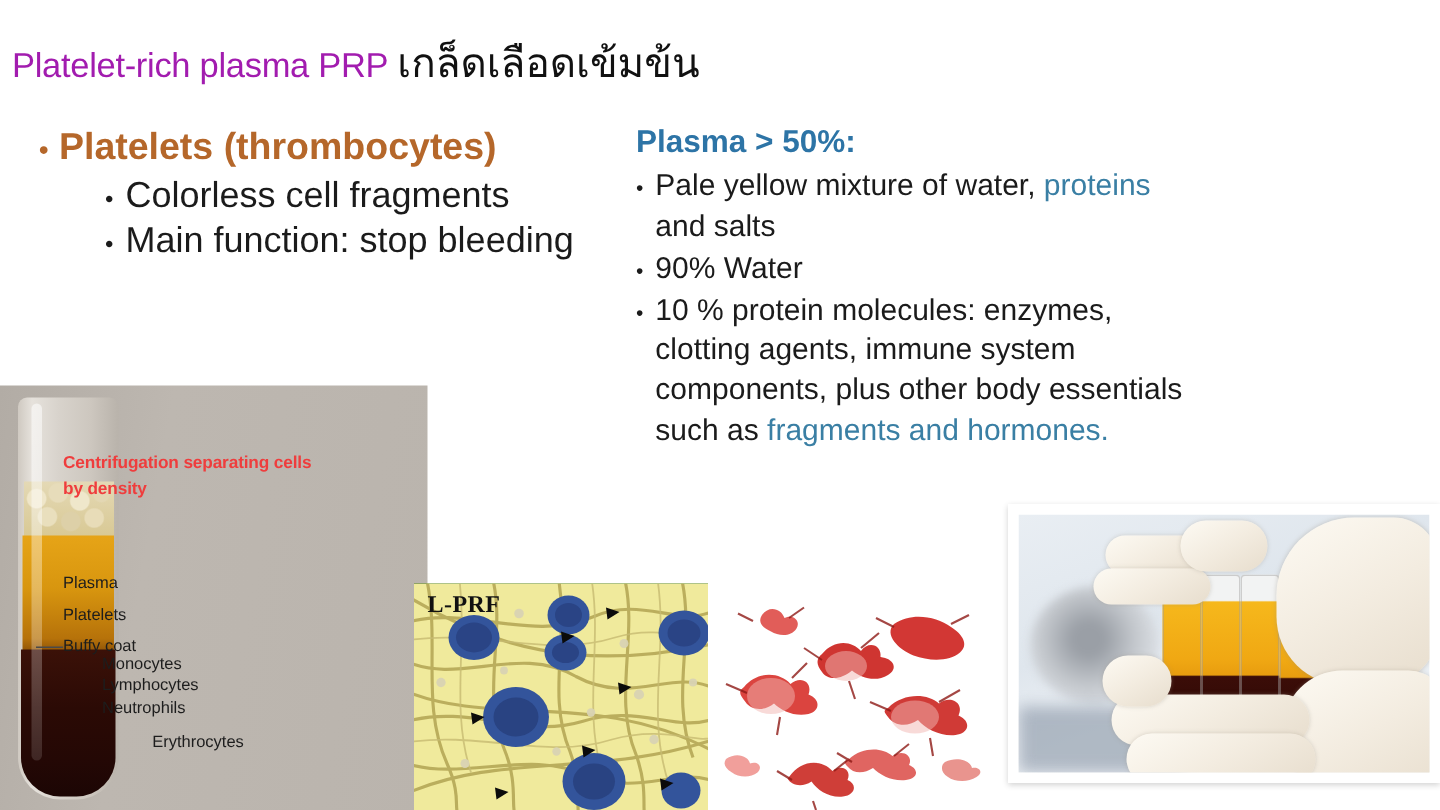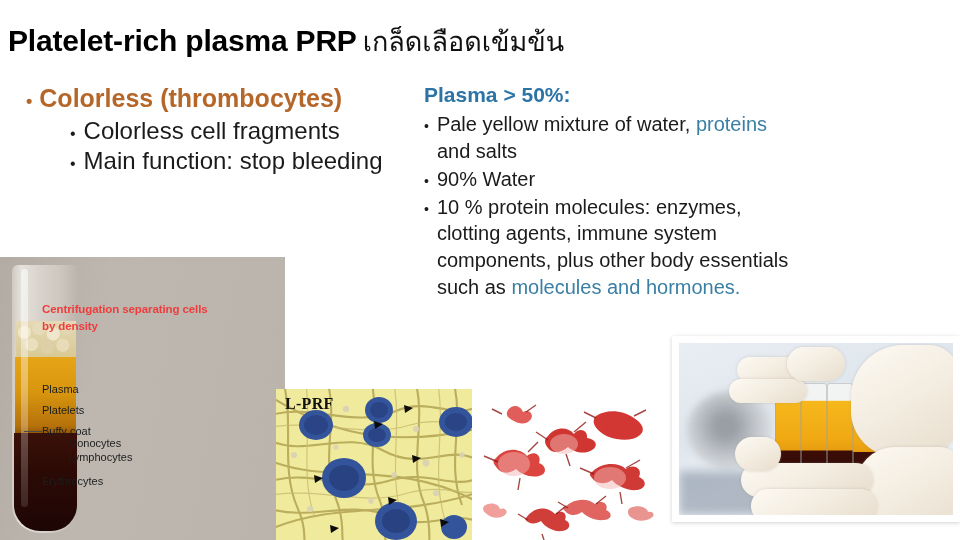--- a/index.html
+++ b/index.html
@@ -16,21 +16,21 @@
   }
 
   
   #title-row {
     position: absolute; left: 8px; top: 20px;
     width: 680px; height: 52px;
     display: flex; align-items: baseline; gap: 0px;
     white-space: nowrap;
   }
   #title-en {
-    font-size: 30px; font-weight: 700; color: #000000;
+    font-size: 23px; font-weight: 400; color: #a21caf;
     letter-spacing: -0.2px;
   }
   #title-th {
     font-size: 27px; font-weight: 400; color: #111111;
     margin-left: 6px;
   }
 
   
   #left-col {
     position: absolute; left: 26px; top: 84px; width: 400px;
@@ -76,21 +76,21 @@
     position: absolute; left: 42px; top: 44px; width: 172px;
     font-size: 11.5px; font-weight: bold; color: #ef3d3d;
     line-height: 1.45; letter-spacing: -0.1px;
   }
   #cf-labels {
     position: absolute; left: 42px; top: 127px; width: 180px;
     font-size: 11px; color: #1d1d1d; line-height: 1.0;
   }
   #cf-labels .row { margin-bottom: 10px; }
   #cf-labels .sub { padding-left: 26px; margin-bottom: 1px; line-height: 1.22; }
-  #cf-labels .last { margin-top: 11px; }
+  #cf-labels .last { margin-top: 11px; text-align: center; }
   
   #cf-tick {
     position: absolute; left: 24px; top: 174px;
     width: 18px; height: 1px; background: #4a4a4a;
   }
   
   #tube-wrap {
     position: absolute; left: 12px; top: 8px;
     width: 67px; height: 268px;
   }
@@ -195,21 +195,21 @@
 <div id="slide">
 
   <div id="title-row">
     <span id="title-en">Platelet-rich plasma PRP</span>
     <span id="title-th">เกล็ดเลือดเข้มข้น</span>
   </div>
 
   <div id="left-col">
     <div class="lvl1">
       <span class="b">•</span>
-      <span>Colorless (thrombocytes)</span>
+      <span>Platelets (thrombocytes)</span>
     </div>
     <div id="left-sub">
       <div class="lvl2">
         <span class="b">•</span>
         <span>Colorless cell fragments</span>
       </div>
       <div class="lvl2">
         <span class="b">•</span>
         <span>Main function: stop bleeding</span>
       </div>
@@ -224,41 +224,42 @@
       <span class="t"><span>Pale yellow mixture of water, </span><span class="accent">proteins</span><span> and salts</span></span>
     </div>
 
     <div class="rb">
       <span class="b">•</span>
       <span class="t"><span>90% Water</span></span>
     </div>
 
     <div class="rb">
       <span class="b">•</span>
-      <span class="t"><span>10 % protein molecules: enzymes, clotting agents, immune system components, plus other body essentials such as </span><span class="accent">molecules and hormones.</span></span>
+      <span class="t"><span>10 % protein molecules: enzymes, clotting agents, immune system components, plus other body essentials such as </span><span class="accent">fragments and hormones.</span></span>
     </div>
   </div>
 
   <div id="img-centrifuge">
     <div id="tube-wrap">
       <div id="tube-glass">
         <div id="tube-foam"></div>
         <div id="tube-plasma"></div>
         <div id="tube-rbc"></div>
         <div id="tube-shine"></div>
       </div>
     </div>
     <div id="cf-caption">Centrifugation separating cells by density</div>
     <div id="cf-tick"></div>
     <div id="cf-labels">
       <div class="row">Plasma</div>
       <div class="row">Platelets</div>
       <div>Buffy coat</div>
       <div class="sub">Monocytes</div>
       <div class="sub">Lymphocytes</div>
+      <div class="sub">Neutrophils</div>
       <div class="last">Erythrocytes</div>
     </div>
   </div>
 
   <div id="img-lprf">
     <svg id="lprf-fibers" viewBox="0 0 196 151" preserveAspectRatio="none">
       <rect x="0" y="0" width="196" height="151" fill="#f0ea9c"></rect>
       <g stroke="#b8ab5a" fill="none" stroke-width="2.1" opacity="0.95">
         <path d="M-5,26 C35,14 78,40 120,22 C152,8 178,30 200,18"></path>
         <path d="M-5,52 C30,68 70,40 108,62 C145,82 172,56 200,70"></path>

